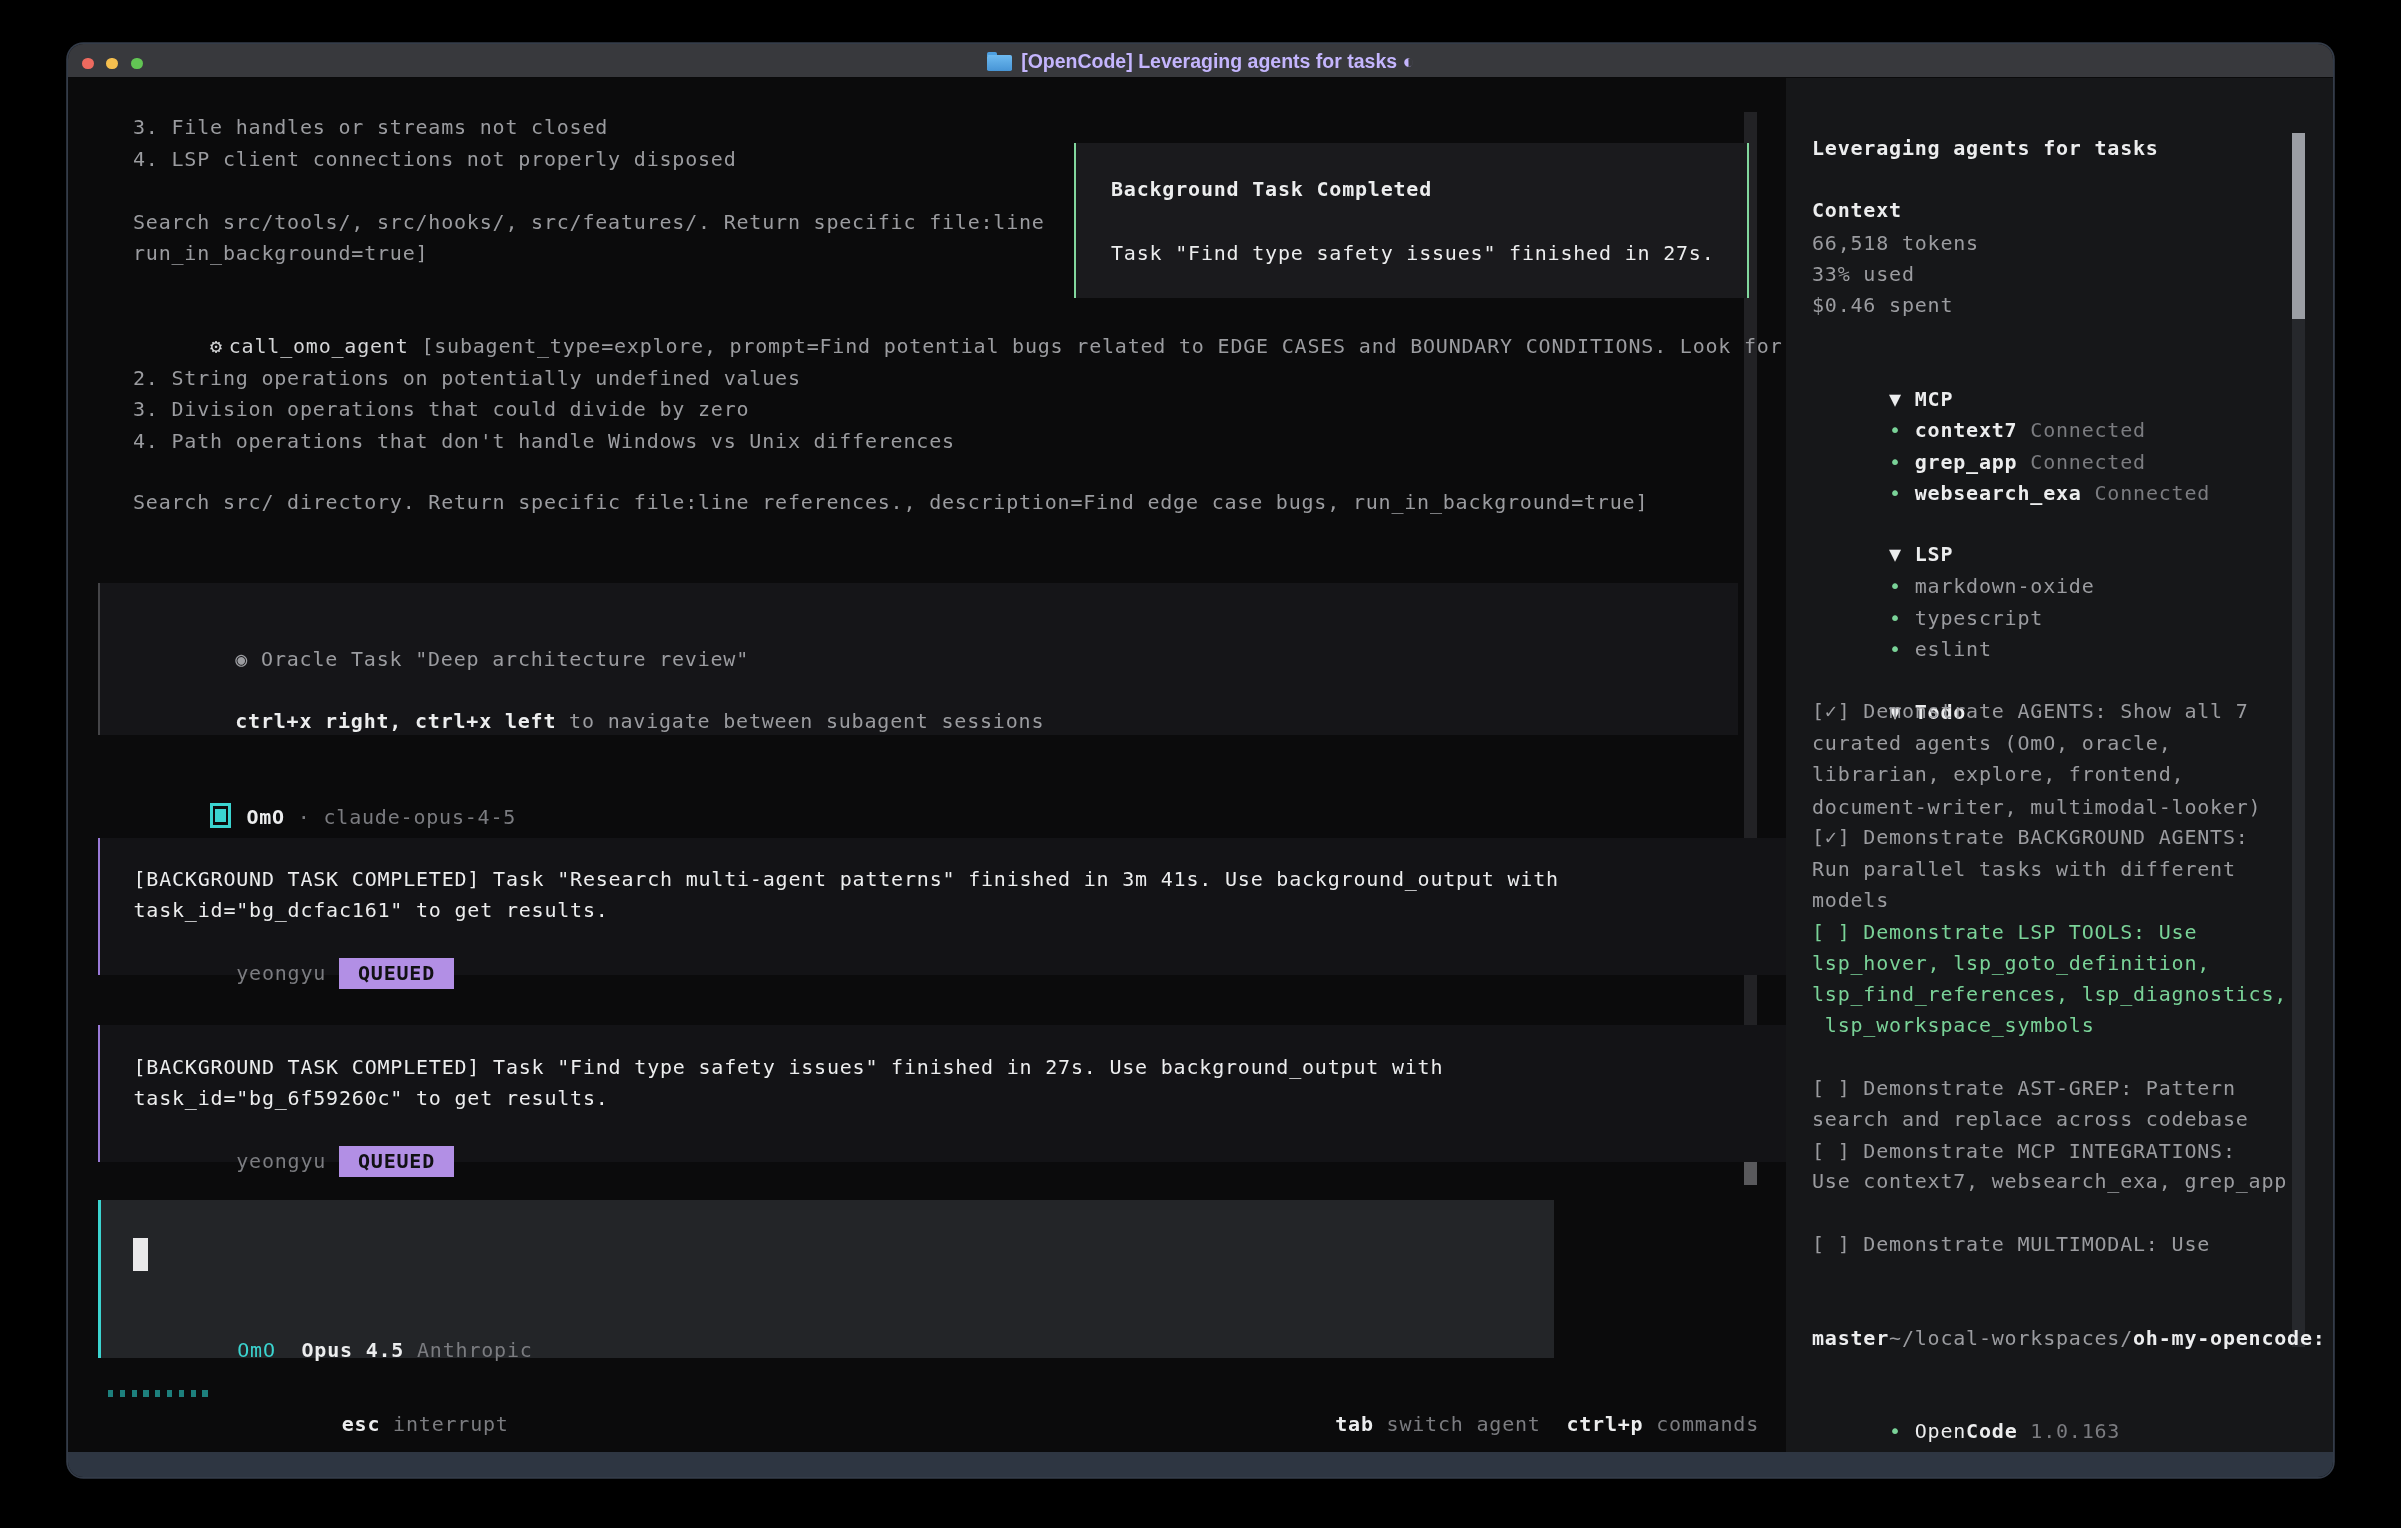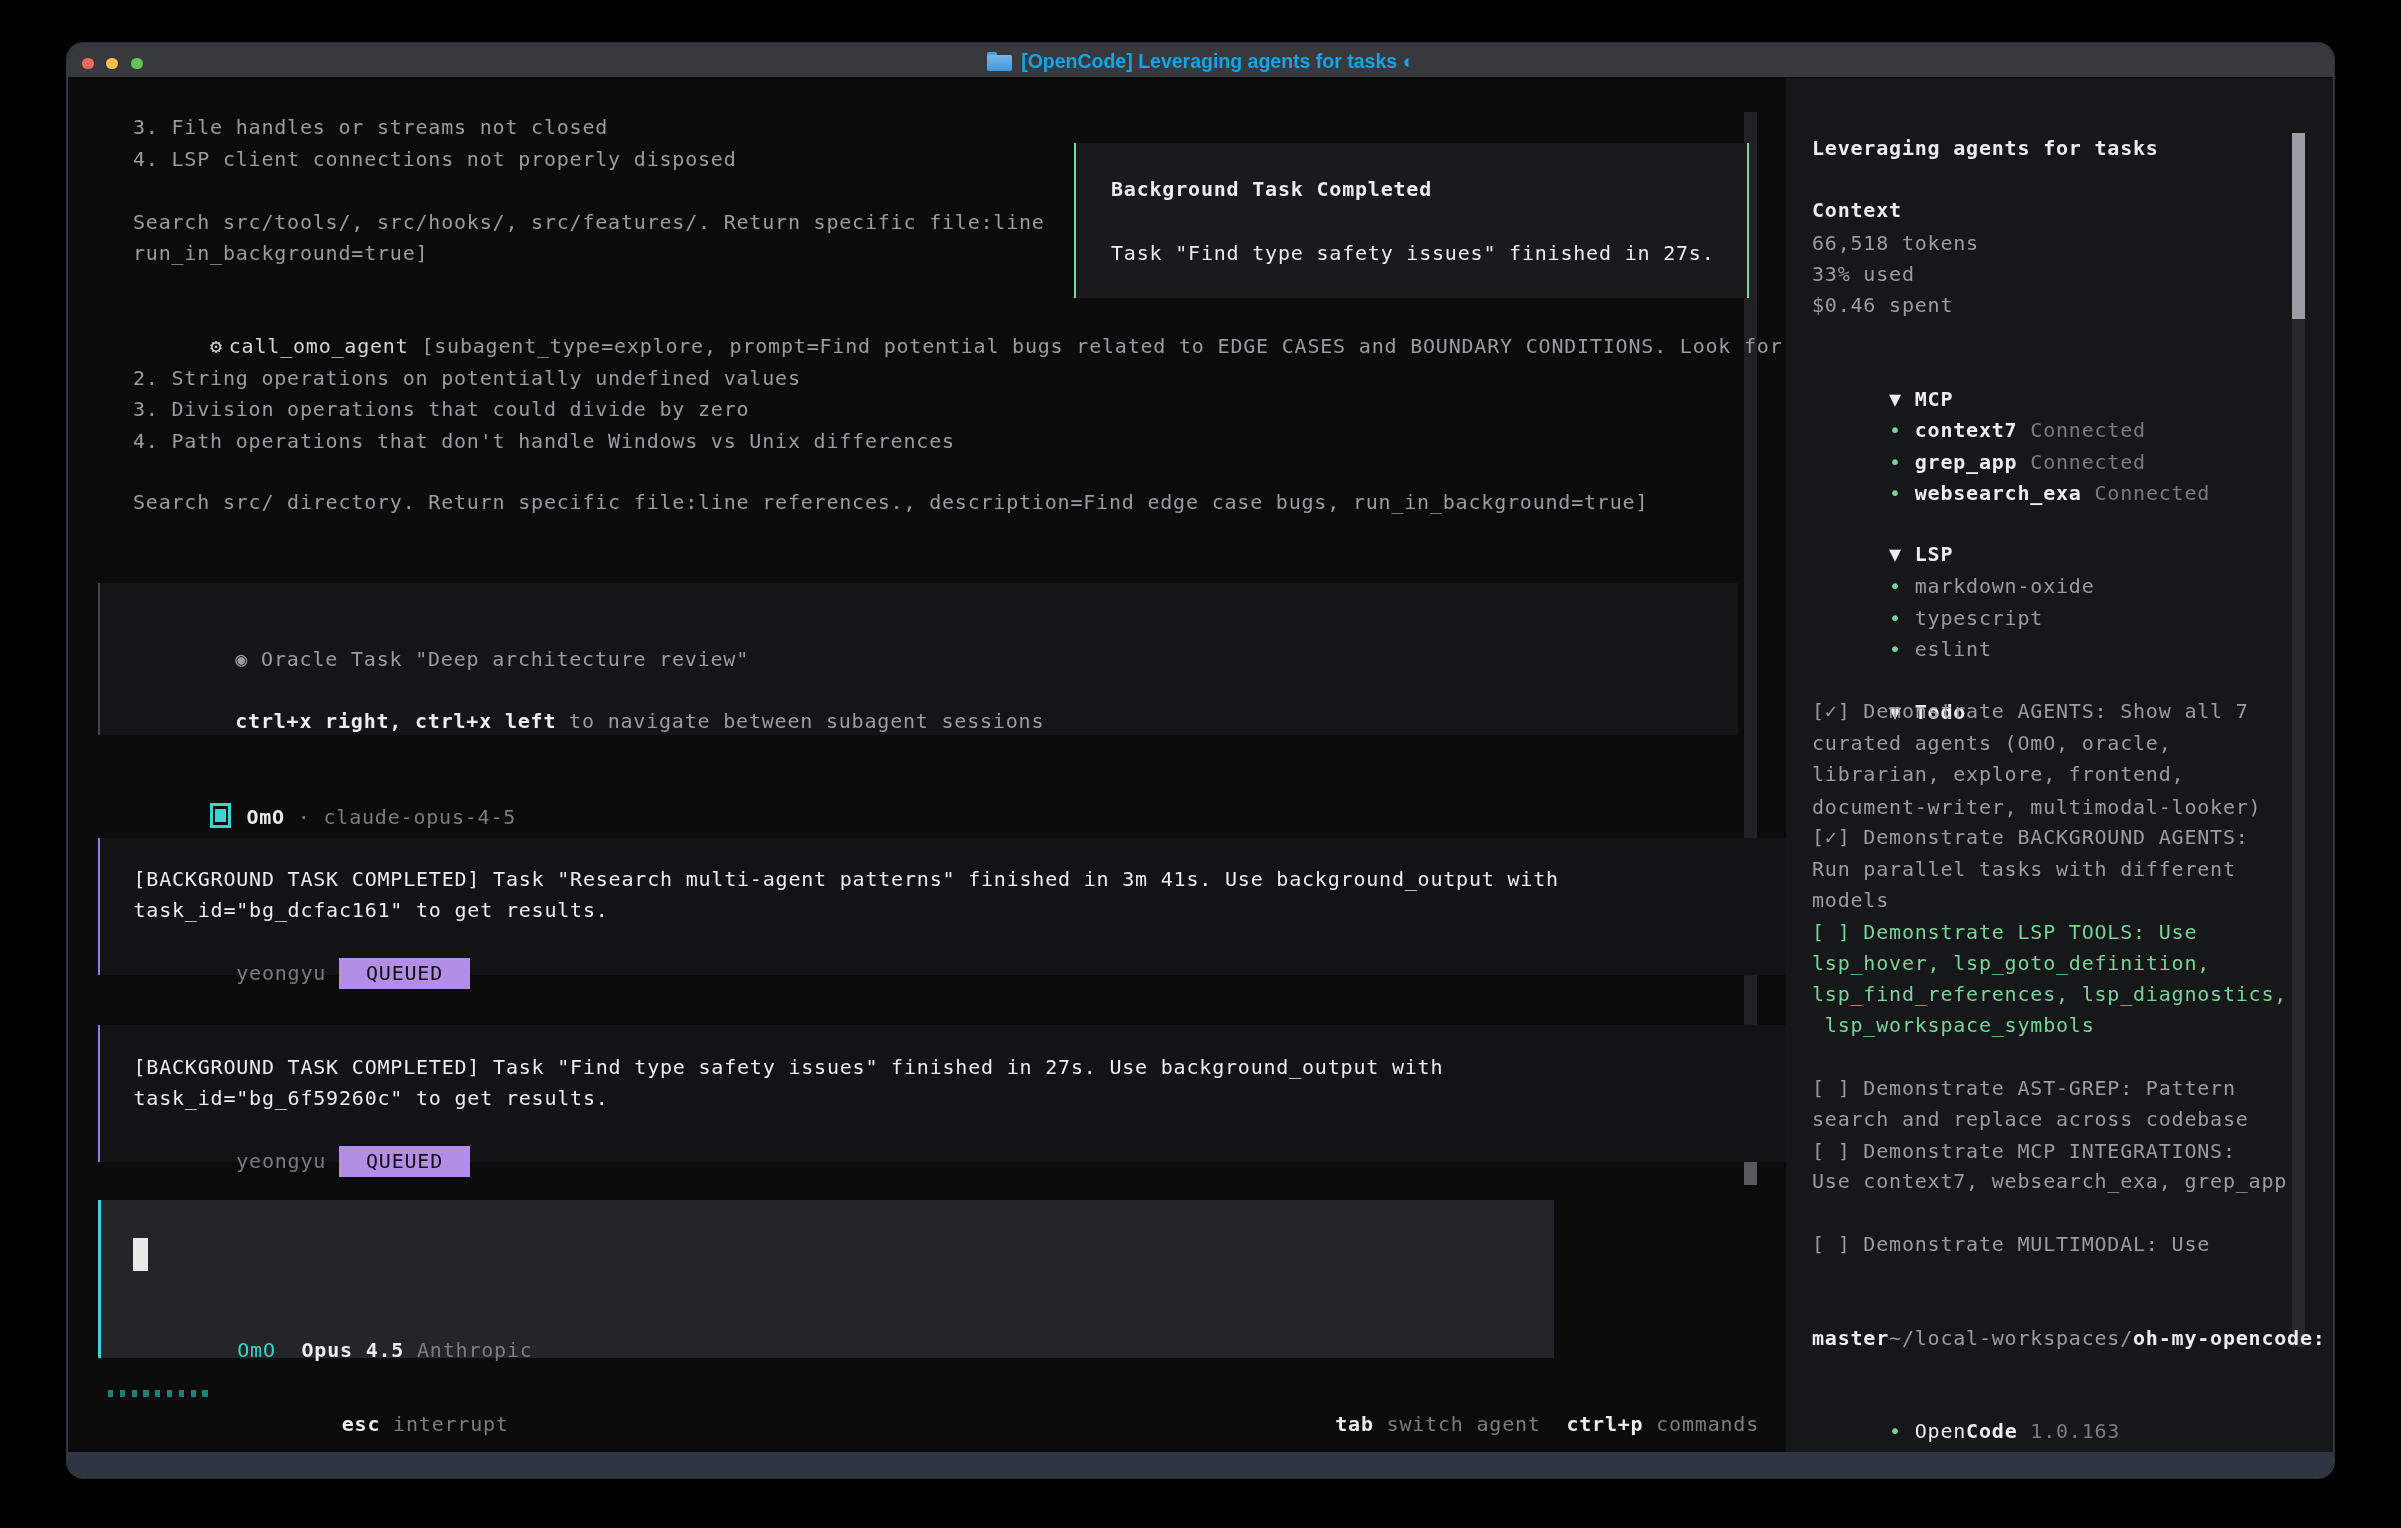--- a/index.html
+++ b/index.html
@@ -7,36 +7,36 @@
   body { font-family:"DejaVu Sans Mono", monospace; font-size:20px; letter-spacing:0.8px; color:#9b9c9e; }
 
   .window { position:absolute; left:68px; top:44px; width:2265px; height:1433px;
             background:#0b0b0c; border-radius:15.4px; box-shadow:0 0 0 1.8px #343c49, 0 17.7px 47px rgba(0,0,0,.8); }
   .titlebar { position:absolute; left:0; top:0; right:0; height:34px; background:#38393d;
               border-radius:15.4px 15.4px 0 0; border-bottom:1.2px solid #0a0a0b;
               font-family:"Liberation Sans", sans-serif; }
   .tl { position:absolute; top:13.6px; width:11.8px; height:11.8px; border-radius:50%; }
   .tl.r { left:14px; background:#ed6a5f; } .tl.y { left:38px; background:#f5bf4f; } .tl.g { left:63px; background:#62c554; }
   .title-wrap { position:absolute; left:0; right:0; top:0; height:34px; display:flex; align-items:center; justify-content:center; gap:9.5px; }
-  .title-text { color:#0ea5e9; font-weight:700; font-size:19.5px; letter-spacing:0; }
+  .title-text { color:#c4b5fd; font-weight:700; font-size:19.5px; letter-spacing:0; }
   .folder { width:25px; height:19px; position:relative; display:inline-block; }
   .folder .tab { position:absolute; left:0; top:0; width:10.6px; height:4.7px; background:#4d9fe0; border-radius:1.8px 1.8px 0 0; }
   .folder .body { position:absolute; left:0; top:3px; right:0; bottom:0; background:linear-gradient(#6ebaf0,#4795d6); border-radius:1.8px; }
 
   .content { position:absolute; left:0; top:34px; right:0; bottom:25px; overflow:hidden; }
   .bottombar { position:absolute; left:0; bottom:0; right:0; height:25px; background:#2e3642; border-radius:0 0 15.4px 15.4px; }
 
   .ln { position:absolute; height:31px; line-height:31px; white-space:pre; }
   .w { color:#ecedee; } .g { color:#9b9ca0; } .d { color:#7b7c80; } .b { font-weight:700; }
   .grn { color:#7ad398; } .cy { color:#3bd4d0; } .bright { color:#d4d5d7; }
 
   .panel { position:absolute; }
   .oracle-panel { left:29.5px; top:505px; width:1640px; height:152px; background:#151518; border-left:2.4px solid #454548; }
   .task-panel { left:29.5px; width:1705px; height:137px; background:#131316; border-left:2.4px solid #9a7ad8; }
-  .badge { display:inline-block; background:#b28fe5; color:#111114; font-weight:400; padding:0 27px; height:31px; line-height:31px; }
+  .badge { display:inline-block; background:#b28fe5; color:#111114; font-weight:700; padding:0 19px; height:31px; line-height:31px; }
 
   .toast { position:absolute; left:1006px; top:65px; width:675px; height:155px; background:#1a1a1d;
            border-left:2.4px solid #82d79e; border-right:2.4px solid #82d79e; z-index:6; }
 
   .input-panel { position:absolute; left:29.5px; top:1122px; width:1456px; height:158px; background:#232528; border-left:3px solid #3bd4d0; }
   .cursor { position:absolute; left:32.5px; top:38px; width:15.4px; height:33px; background:#e9e9ea; }
 
   .statusbar { position:absolute; left:40px; top:1300px; width:1655px; height:31px; }
   .dots { position:absolute; left:0; top:0; height:31px; display:flex; align-items:center; gap:6.5px; }
   .dot { width:5.3px; height:7.7px; background:#1d807d; }

